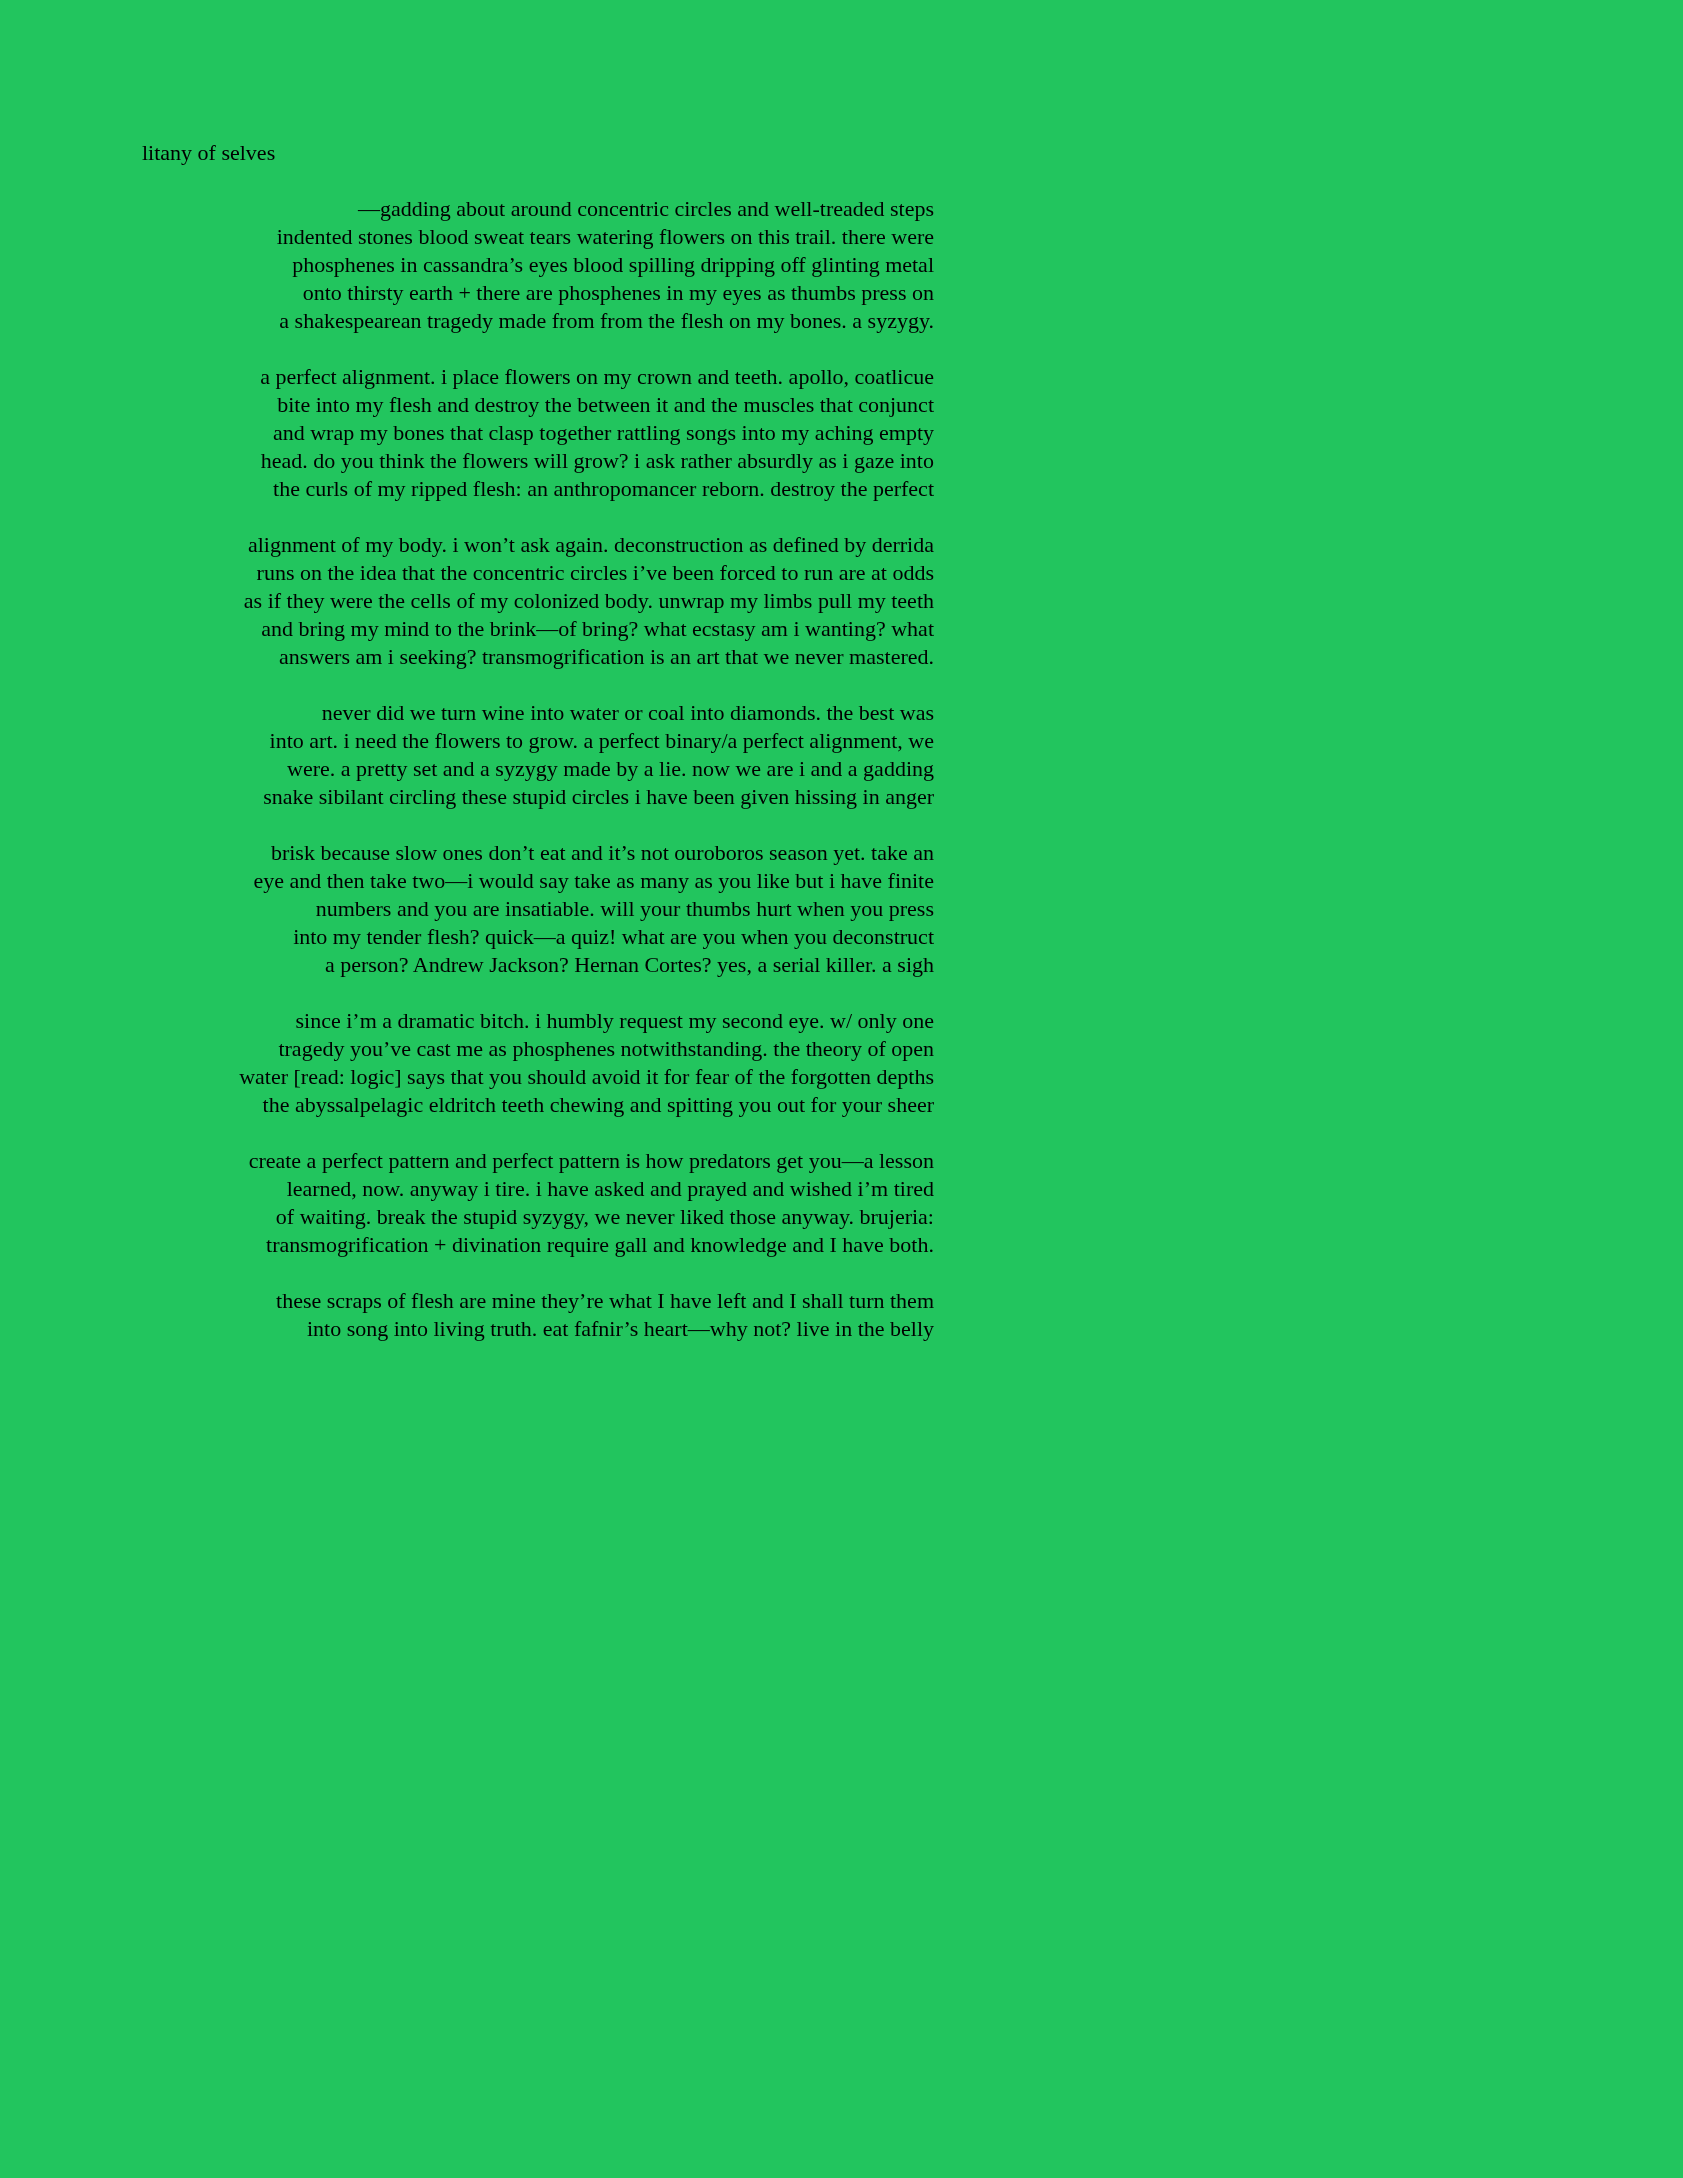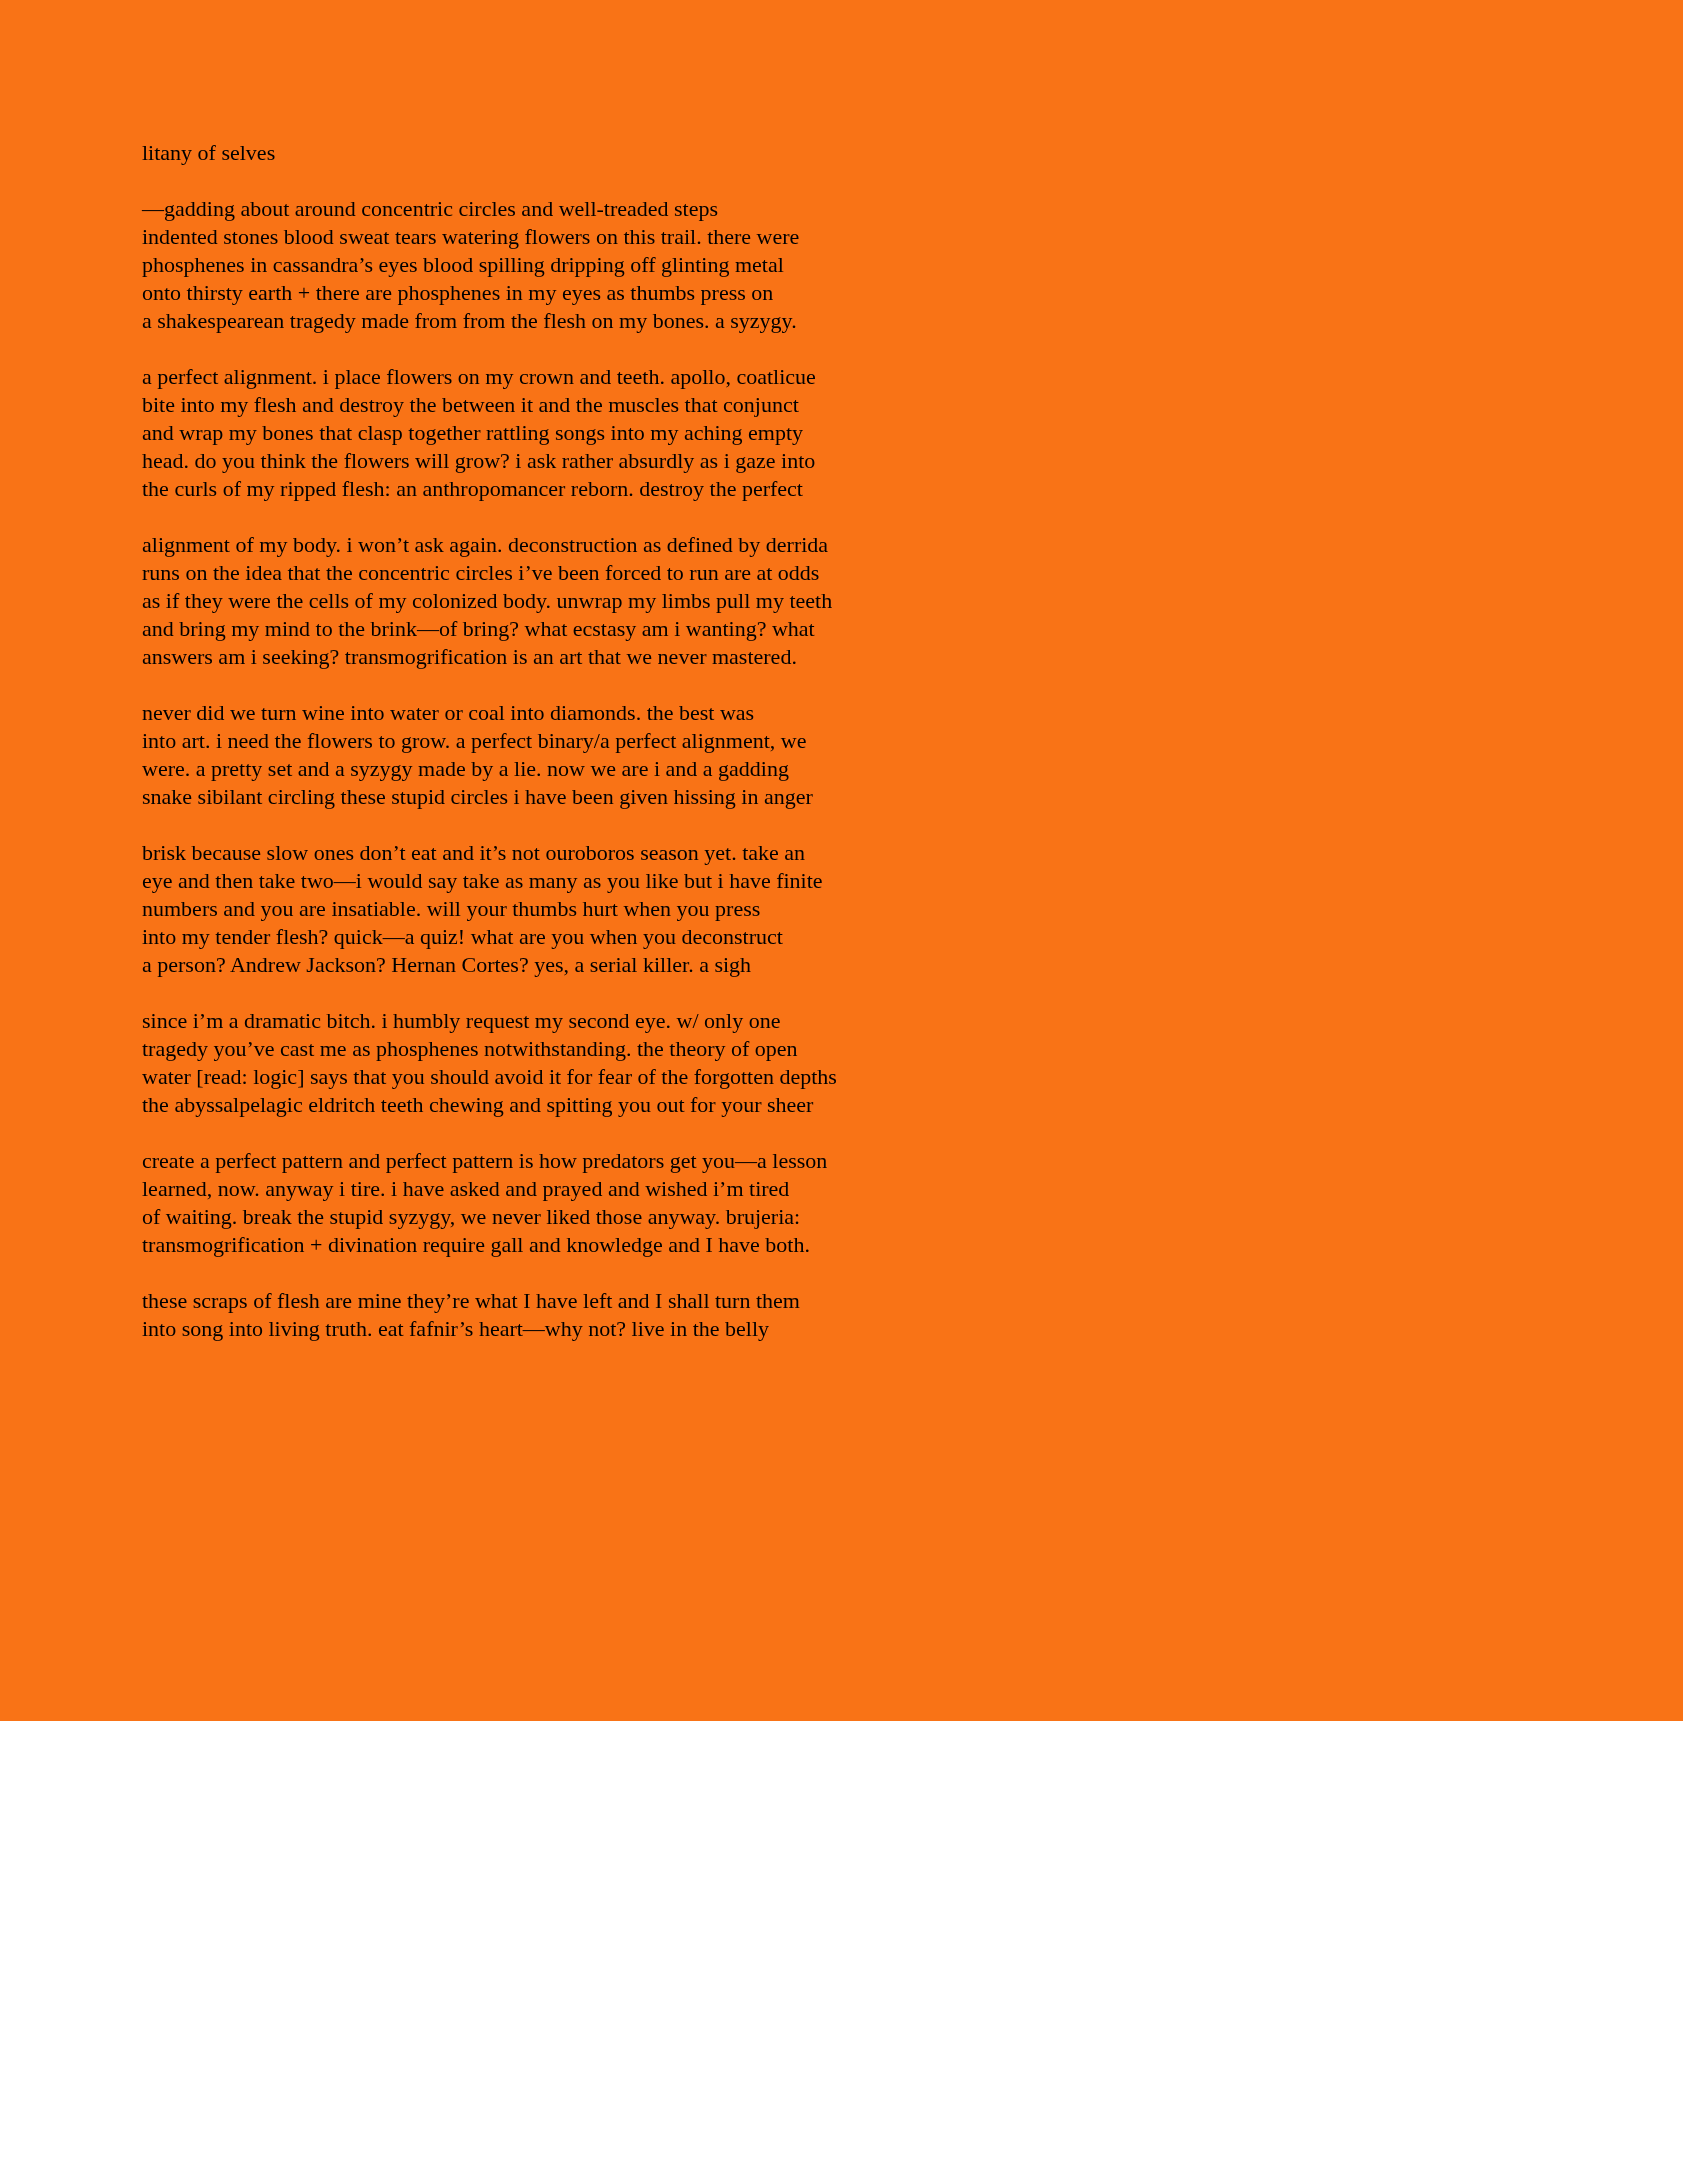--- a/index.html
+++ b/index.html
@@ -3,41 +3,42 @@
 <meta charset="utf-8">
 <style>
   html, body {
     margin: 0;
     padding: 0;
     background: #ffffff;
   }
   .page {
     position: relative;
     width: 1683px;
-    height: 1721px;
-    background: #f97316;
+    height: 2178px;
+    background: #22c55e;
     overflow: hidden;
     font-family: "Liberation Serif", "DejaVu Serif", serif;
     color: #000000;
   }
   .content {
     position: absolute;
     left: 142px;
     top: 139px;
     width: 792px;
   }
   .title {
     font-size: 22px;
     line-height: 28px;
     margin: 0 0 28px 0;
     font-weight: normal;
     white-space: nowrap;
   }
   .stanza {
     margin: 0 0 28px 0;
+    text-align: right;
   }
   .line {
     font-size: 22px;
     line-height: 28px;
     white-space: nowrap;
   }
 </style>
 </head>
 <body>
 

